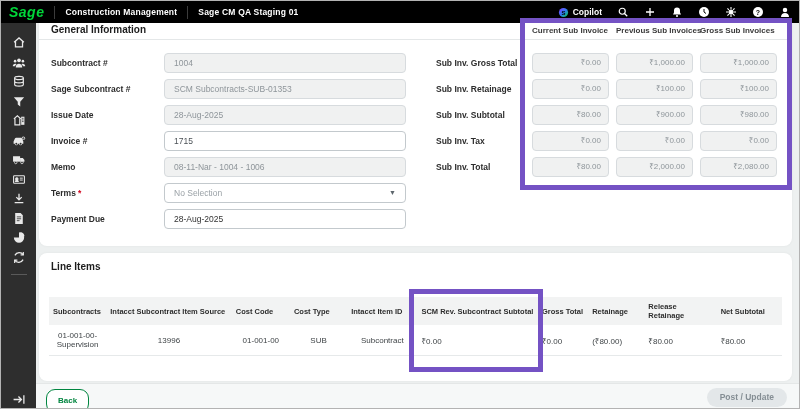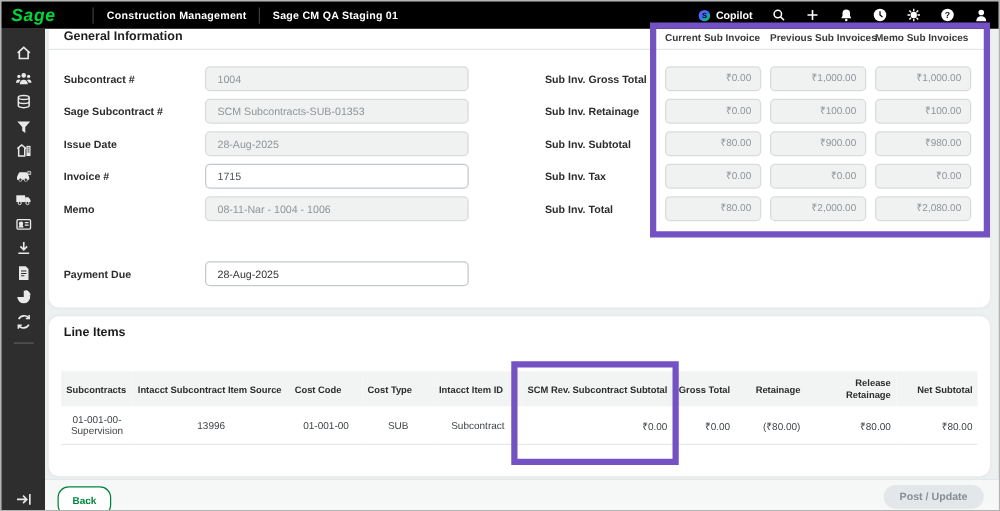--- a/index.html
+++ b/index.html
@@ -4,21 +4,21 @@
 <style>
   * { margin:0; padding:0; box-sizing:border-box; }
   body { font-family:"Liberation Sans", sans-serif; background:#dcdcdc; }
   .screen{ position:relative; width:800px; height:409px; background:#edf0f0;
            border:1px solid #b3b3b3; overflow:hidden; }
 
   
   .topbar{ position:absolute; left:0; top:0; width:100%; height:22px; background:#000;
            display:flex; align-items:center; padding:0 8px; z-index:3; }
   .brand{ color:#00D639; font-size:14px; font-weight:bold; font-style:italic;
-          letter-spacing:.5px; margin-right:20px; cursor:pointer; }
+          letter-spacing:.5px; margin-right:0; cursor:pointer; }
   .tb-sep{ width:1px; height:13px; background:#3c3c3c; margin:0 10px; }
   .tb-title{ color:#fff; font-size:8.5px; font-weight:bold; letter-spacing:.2px; white-space:nowrap; }
   .tb-right{ margin-left:auto; display:flex; align-items:center; gap:15px; }
   .copilot{ display:flex; align-items:center; gap:4px; cursor:pointer; }
   .copilot span{ color:#fff; font-size:8.5px; font-weight:bold; }
   .tb-icon{ width:12px; height:12px; color:#fff; cursor:pointer; display:block; }
   .tb-icon svg{ width:100%; height:100%; display:block; }
 
   
   .sidebar{ position:absolute; left:0; top:22px; width:35px; height:387px; background:#2e2e2e;
@@ -35,21 +35,21 @@
 
   .section-title{ position:absolute; left:12px; font-size:10px; font-weight:bold; color:#1d1d1d; }
   .gi-title{ top:1px; }
   .gi-rule{ position:absolute; left:0; top:16px; width:100%; height:1px; background:#e4e7e8; }
 
   
   .f-row{ position:absolute; height:20px; }
   .f-label{ position:absolute; left:12px; top:0; width:115px; line-height:20px;
             font-size:8.5px; font-weight:bold; color:#2d2d2d; white-space:nowrap; }
   .req{ color:#d0021b; margin-left:2px; font-weight:bold; }
-  .f-input{ position:absolute; left:125px; top:0; width:211px; height:20px; border-radius:4px;
+  .f-input{ position:absolute; left:125px; top:0; width:242px; height:20px; border-radius:4px;
             font-size:8.5px; line-height:18px; padding:0 9px; border:1px solid #d7dbde; }
   .f-input.disabled{ background:#f0f1f1; color:#8e959a; }
   .f-input.editable{ background:#fff; color:#4b5156; border-color:#c3c9cd; }
   .f-input.dark{ color:#333; }
   .f-select{ display:flex; align-items:center; justify-content:space-between; color:#9aa1a6; cursor:pointer; }
   .caret{ color:#5d666c; font-size:7px; }
 
   
   .sum-col-head{ position:absolute; top:3px; font-size:8px; font-weight:bold; color:#3a3a3a; white-space:nowrap; }
   .sum-label{ position:absolute; left:397px; top:0; line-height:20px; font-size:8.5px;
@@ -58,21 +58,21 @@
             border:1px solid #d7dbde; color:#8e959a; font-size:8px; line-height:18px;
             text-align:right; padding:0 7px; }
   .c1{ left:493px; } .c2{ left:577px; } .c3{ left:661px; }
 
   
   .li-table{ position:absolute; left:10px; top:44px; width:733px; border-collapse:collapse; table-layout:fixed; }
   .li-table th{ background:#f2f3f3; font-size:7.5px; font-weight:bold; color:#2d2d2d;
                 text-align:left; padding:5px 4px; vertical-align:middle; }
   .li-table td{ font-size:8px; color:#3f4447; padding:6px 4px; vertical-align:middle;
                 border-bottom:1px solid #e6e9ea; word-wrap:break-word;text-align:center; }
-  .li-table th.num, .li-table td.num{ text-align:right; }
+  .li-table th.num, .li-table td.num{ text-align:left; }
 
   
   .hl{ position:absolute; border:5px solid #7452c4; z-index:6; }
   .hl-summary{ left:519px; top:17px; width:272px; height:172px; }
   .hl-scm{ left:408px; top:288px; width:134px; height:83px; }
 
   
   .footer{ position:absolute; left:35px; top:382px; width:765px; height:27px; background:#f6f8f8;
            border-top:1px solid #e4e7e7; z-index:2; }
   .btn-back{ position:absolute; left:10px; top:5px; height:24px; padding:0 11px; border-radius:9px;
@@ -258,28 +258,37 @@
       <div class="f-input disabled">28-Aug-2025</div>
     </div>
     <div class="f-row" style="top:108px; left:0; width:400px;">
       <div class="f-label">Invoice #</div>
       <div class="f-input editable">1715</div>
     </div>
     <div class="f-row" style="top:134px; left:0; width:400px;">
       <div class="f-label">Memo</div>
       <div class="f-input disabled">08-11-Nar - 1004 - 1006</div>
     </div>
+    <div class="f-row" style="top:160px; left:0; width:400px;">
+      <div class="f-label">
+        <span>Terms</span><span class="req">*</span>
+      </div>
+      <div class="f-input editable f-select">
+        <span style="color:#9aa1a6;">No Selection</span>
+        <span class="caret">▼</span>
+      </div>
+    </div>
     <div class="f-row" style="top:186px; left:0; width:400px;">
       <div class="f-label">Payment Due</div>
       <div class="f-input editable dark">28-Aug-2025</div>
     </div>
 
     <div class="sum-col-head c1">Current Sub Invoice</div>
     <div class="sum-col-head c2">Previous Sub Invoices</div>
-    <div class="sum-col-head c3">Memo Sub Invoices</div>
+    <div class="sum-col-head c3">Gross Sub Invoices</div>
 
     <div class="f-row" style="top:30px; left:0; width:753px;">
       <div class="sum-label">Sub Inv. Gross Total</div>
       <div class="sum-box c1">₹0.00</div>
       <div class="sum-box c2">₹1,000.00</div>
       <div class="sum-box c3">₹1,000.00</div>
     </div>
     <div class="f-row" style="top:56px; left:0; width:753px;">
       <div class="sum-label">Sub Inv. Retainage</div>
       <div class="sum-box c1">₹0.00</div>

